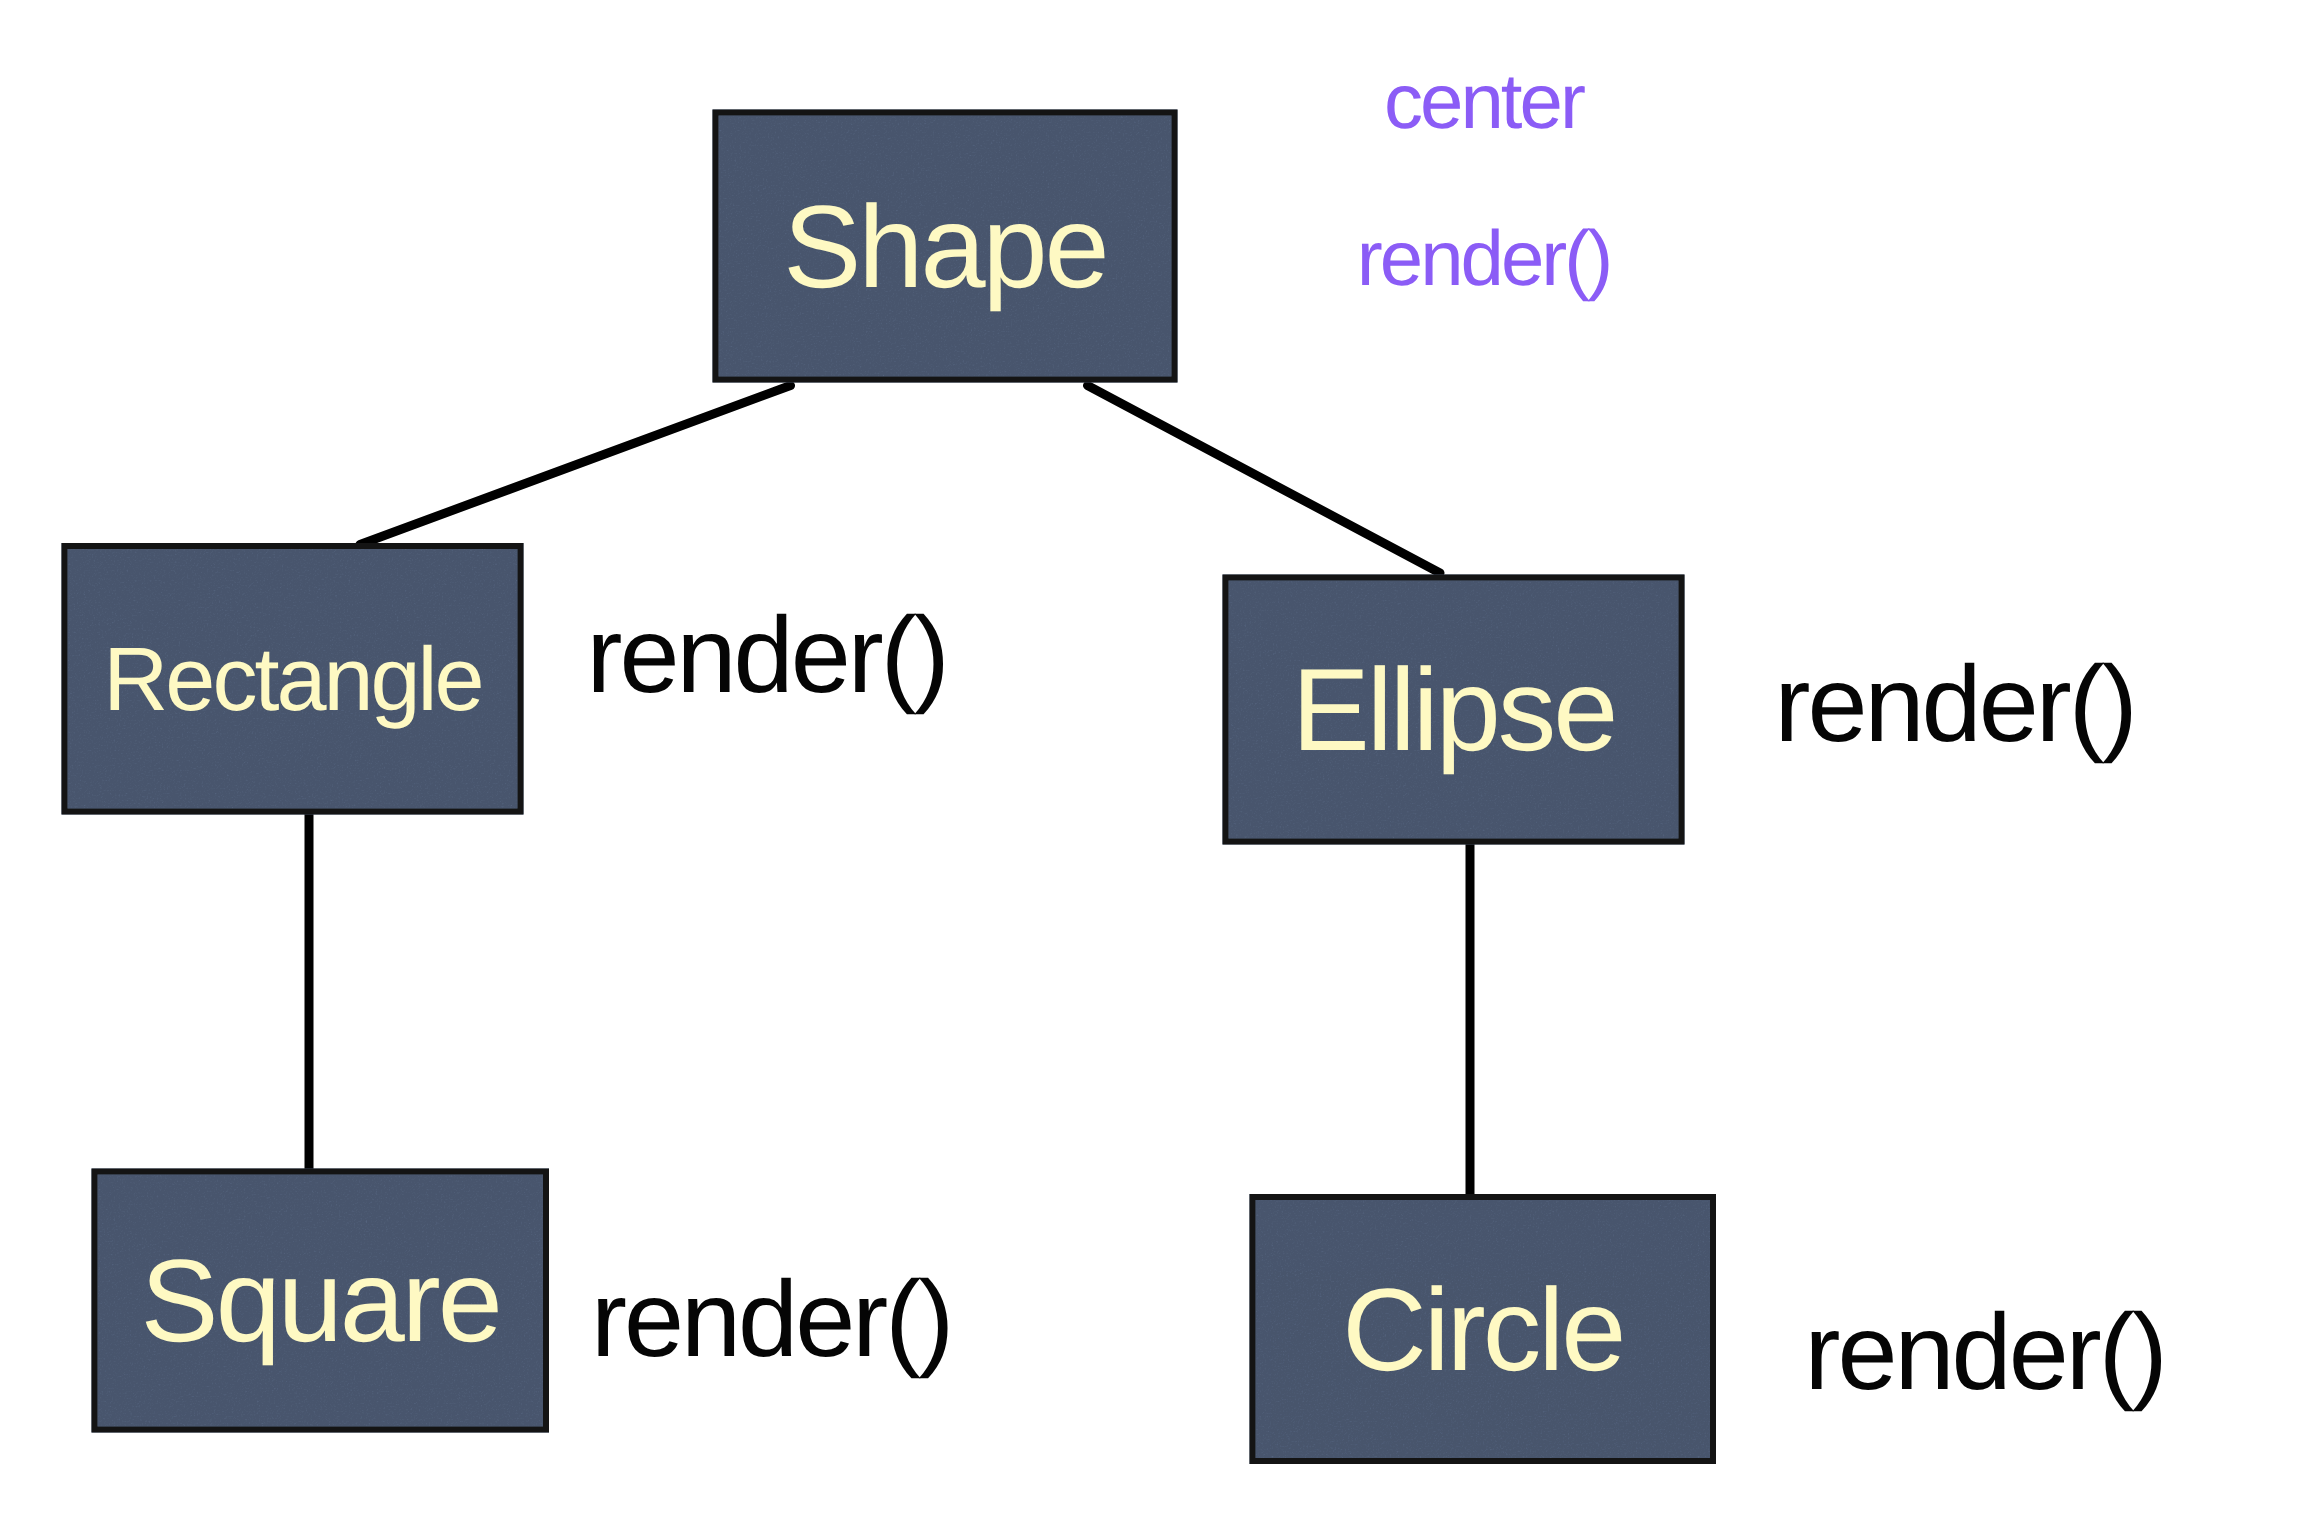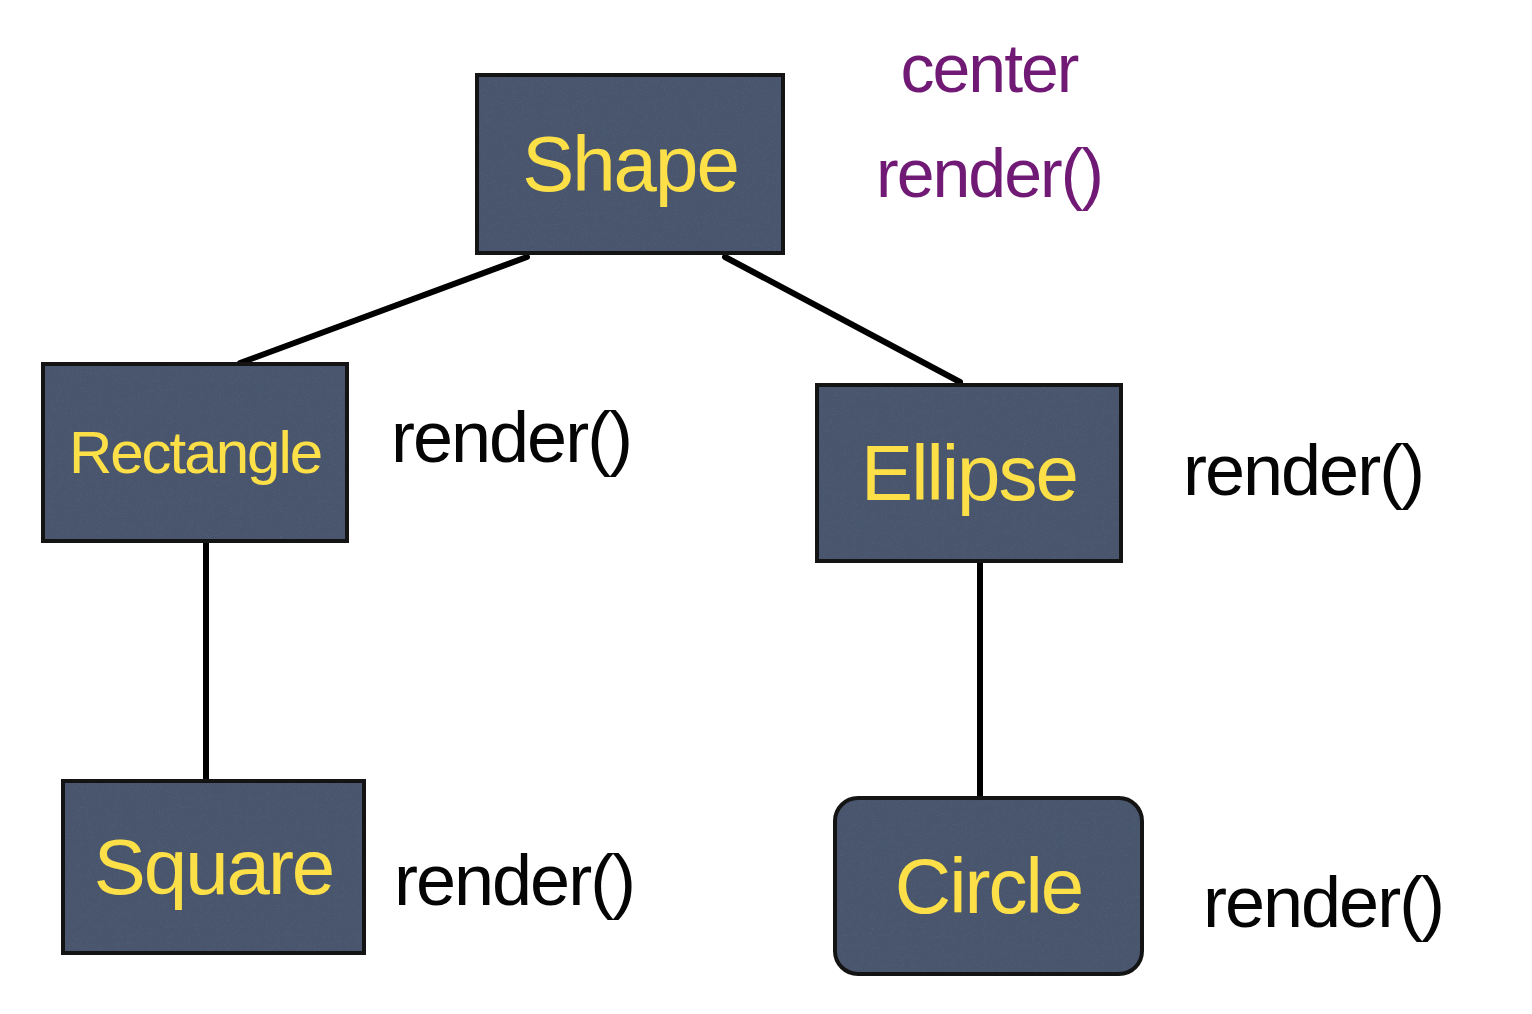--- a/index.html
+++ b/index.html
@@ -38,48 +38,48 @@
     position: absolute;
     left: 0; top: 0;
     width: 100%; height: 100%;
     opacity: 0.22;
     pointer-events: none;
   }
   .node .label {
     position: relative;
     font-size: 78px;
     letter-spacing: -2px;
-    color: #fde047;
+    color: #fef9c3;
     white-space: nowrap;
   }
   .node-shape     { left: 475px; top:  73px; width: 310px; height: 182px; }
   .node-rectangle { left:  41px; top: 362px; width: 308px; height: 181px; }
   .node-ellipse   { left: 815px; top: 383px; width: 308px; height: 180px; }
   .node-square    { left:  61px; top: 779px; width: 305px; height: 176px; text-align: center; }
-  .node-circle    { left: 833px; top: 796px; width: 311px; height: 180px; border-radius: 25px; }
+  .node-circle    { left: 833px; top: 796px; width: 311px; height: 180px; }
   .node-rectangle .label { font-size: 60px; letter-spacing: -2px; }
 
   .annotation {
     position: absolute;
     font-size: 72px;
     letter-spacing: -2px;
     line-height: 90px;
     white-space: nowrap;
     color: #050505;
   }
   .member-list {
     position: absolute;
     left: 828px;
     top: 16px;
     width: 322px;
     text-align: center;
-    font-size: 68px;
+    font-size: 52px;
     letter-spacing: -2px;
     line-height: 105px;
-    color: #701a75;
+    color: #8b5cf6;
   }
   .member-list .member { display: block; }
 
   .ann-rectangle { left:  391px; top: 392px; }
   .ann-ellipse   { left: 1183px; top: 425px; }
   .ann-square    { left:  394px; top: 835px; }
   .ann-circle    { left: 1203px; top: 857px; }
 
   .svgdefs { position: absolute; width: 0; height: 0; }
 </style>

